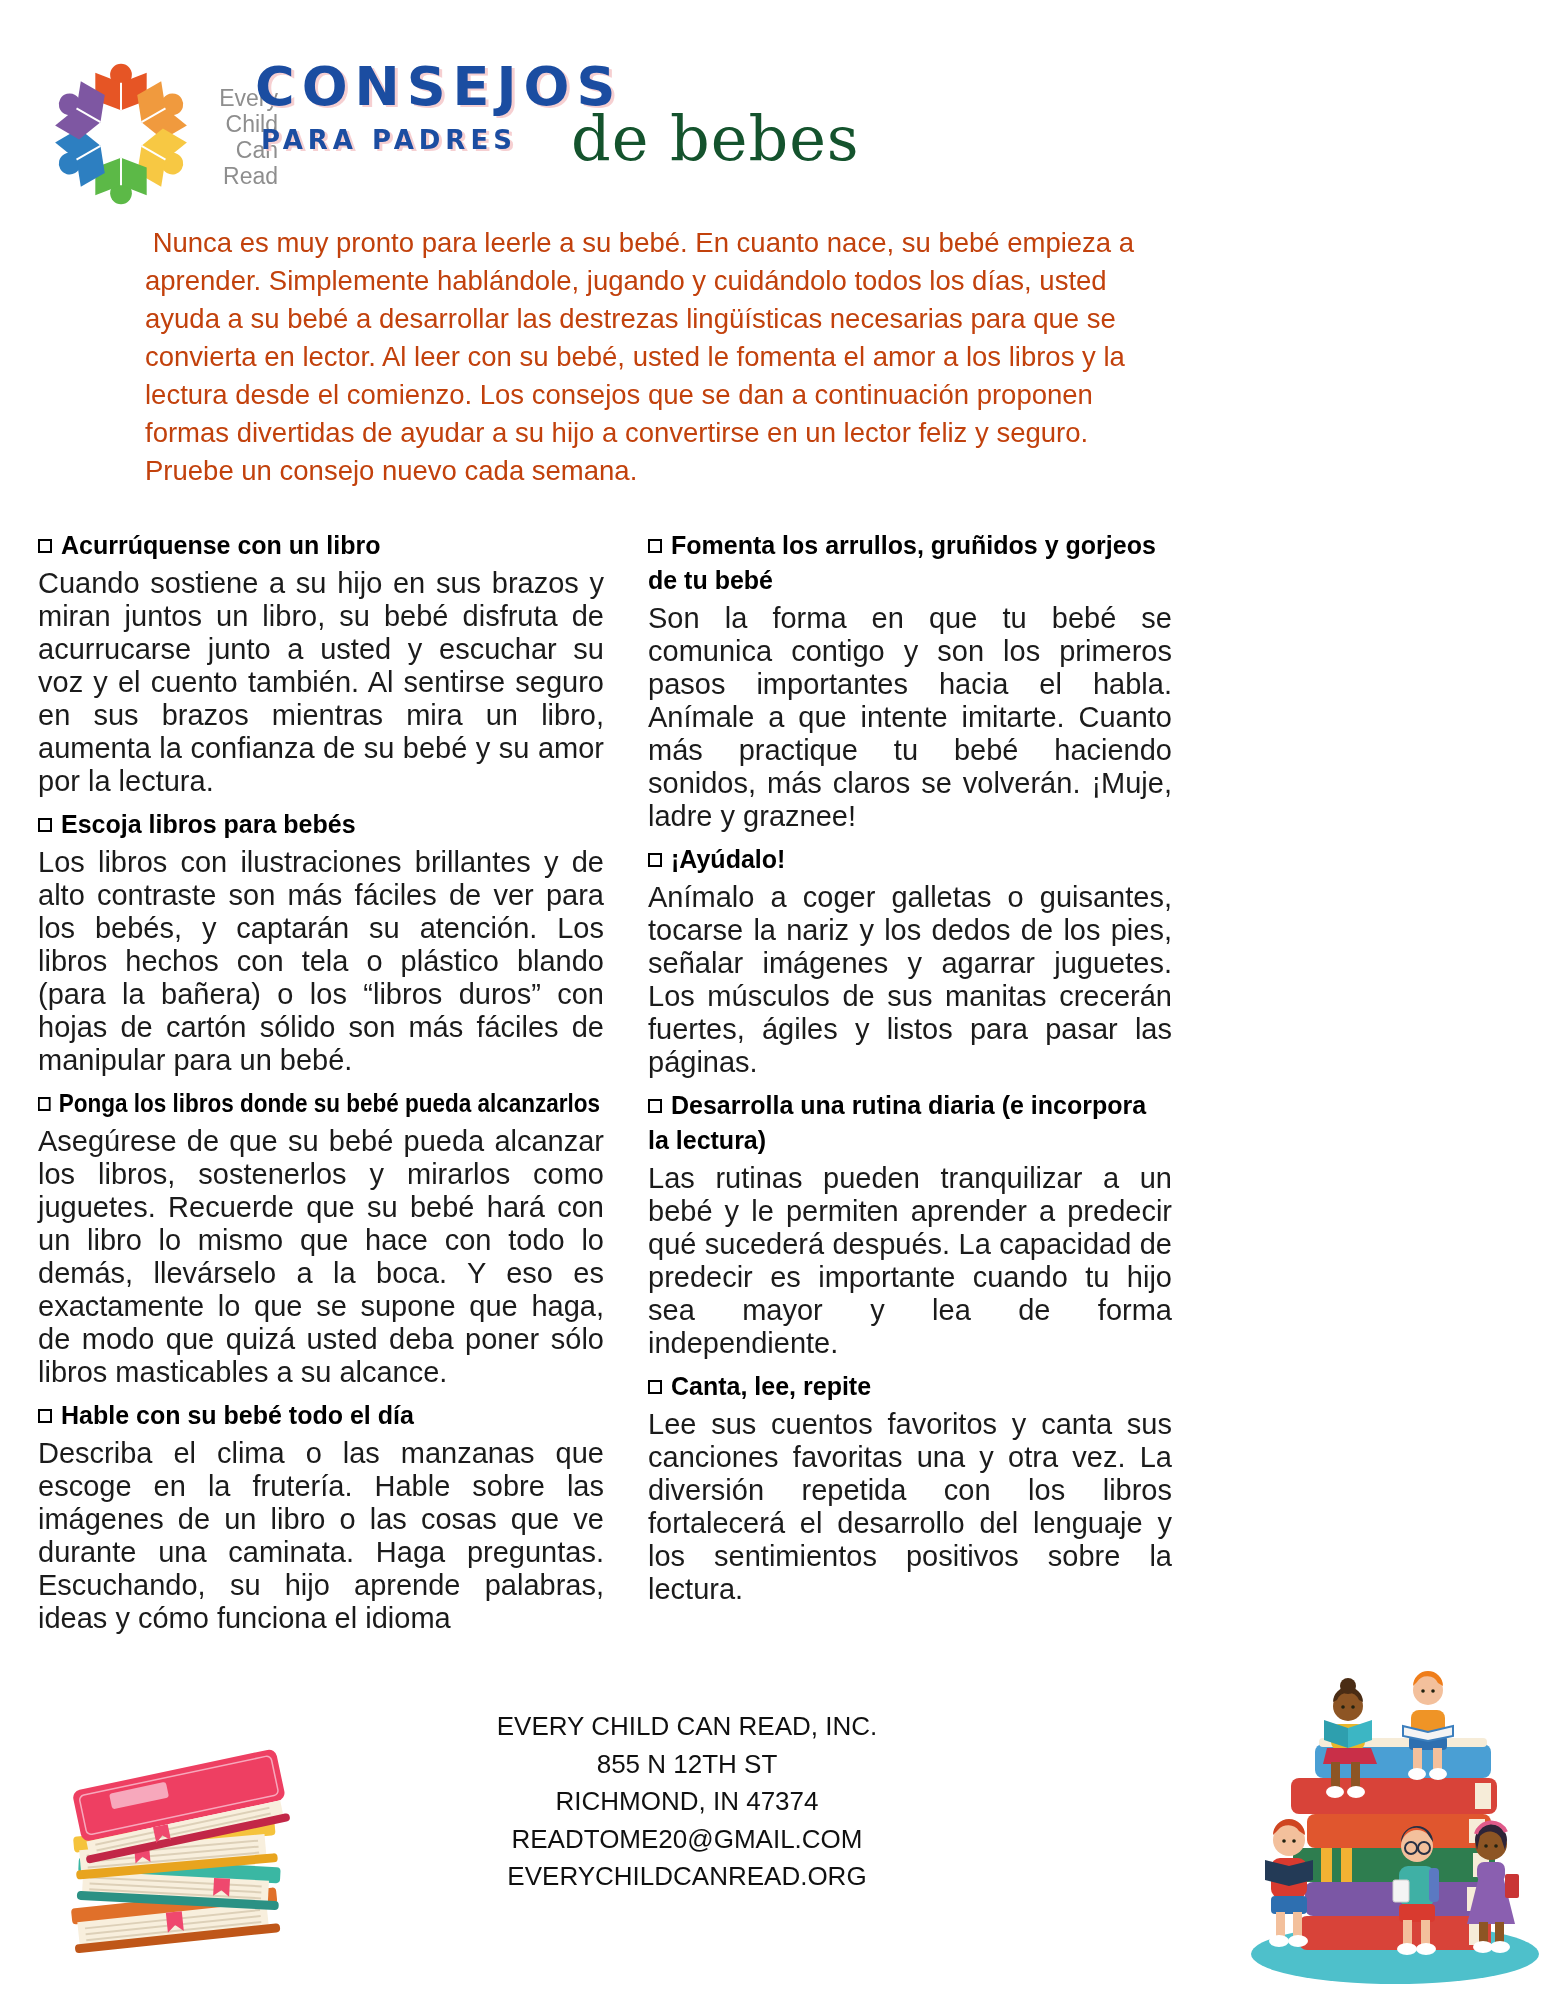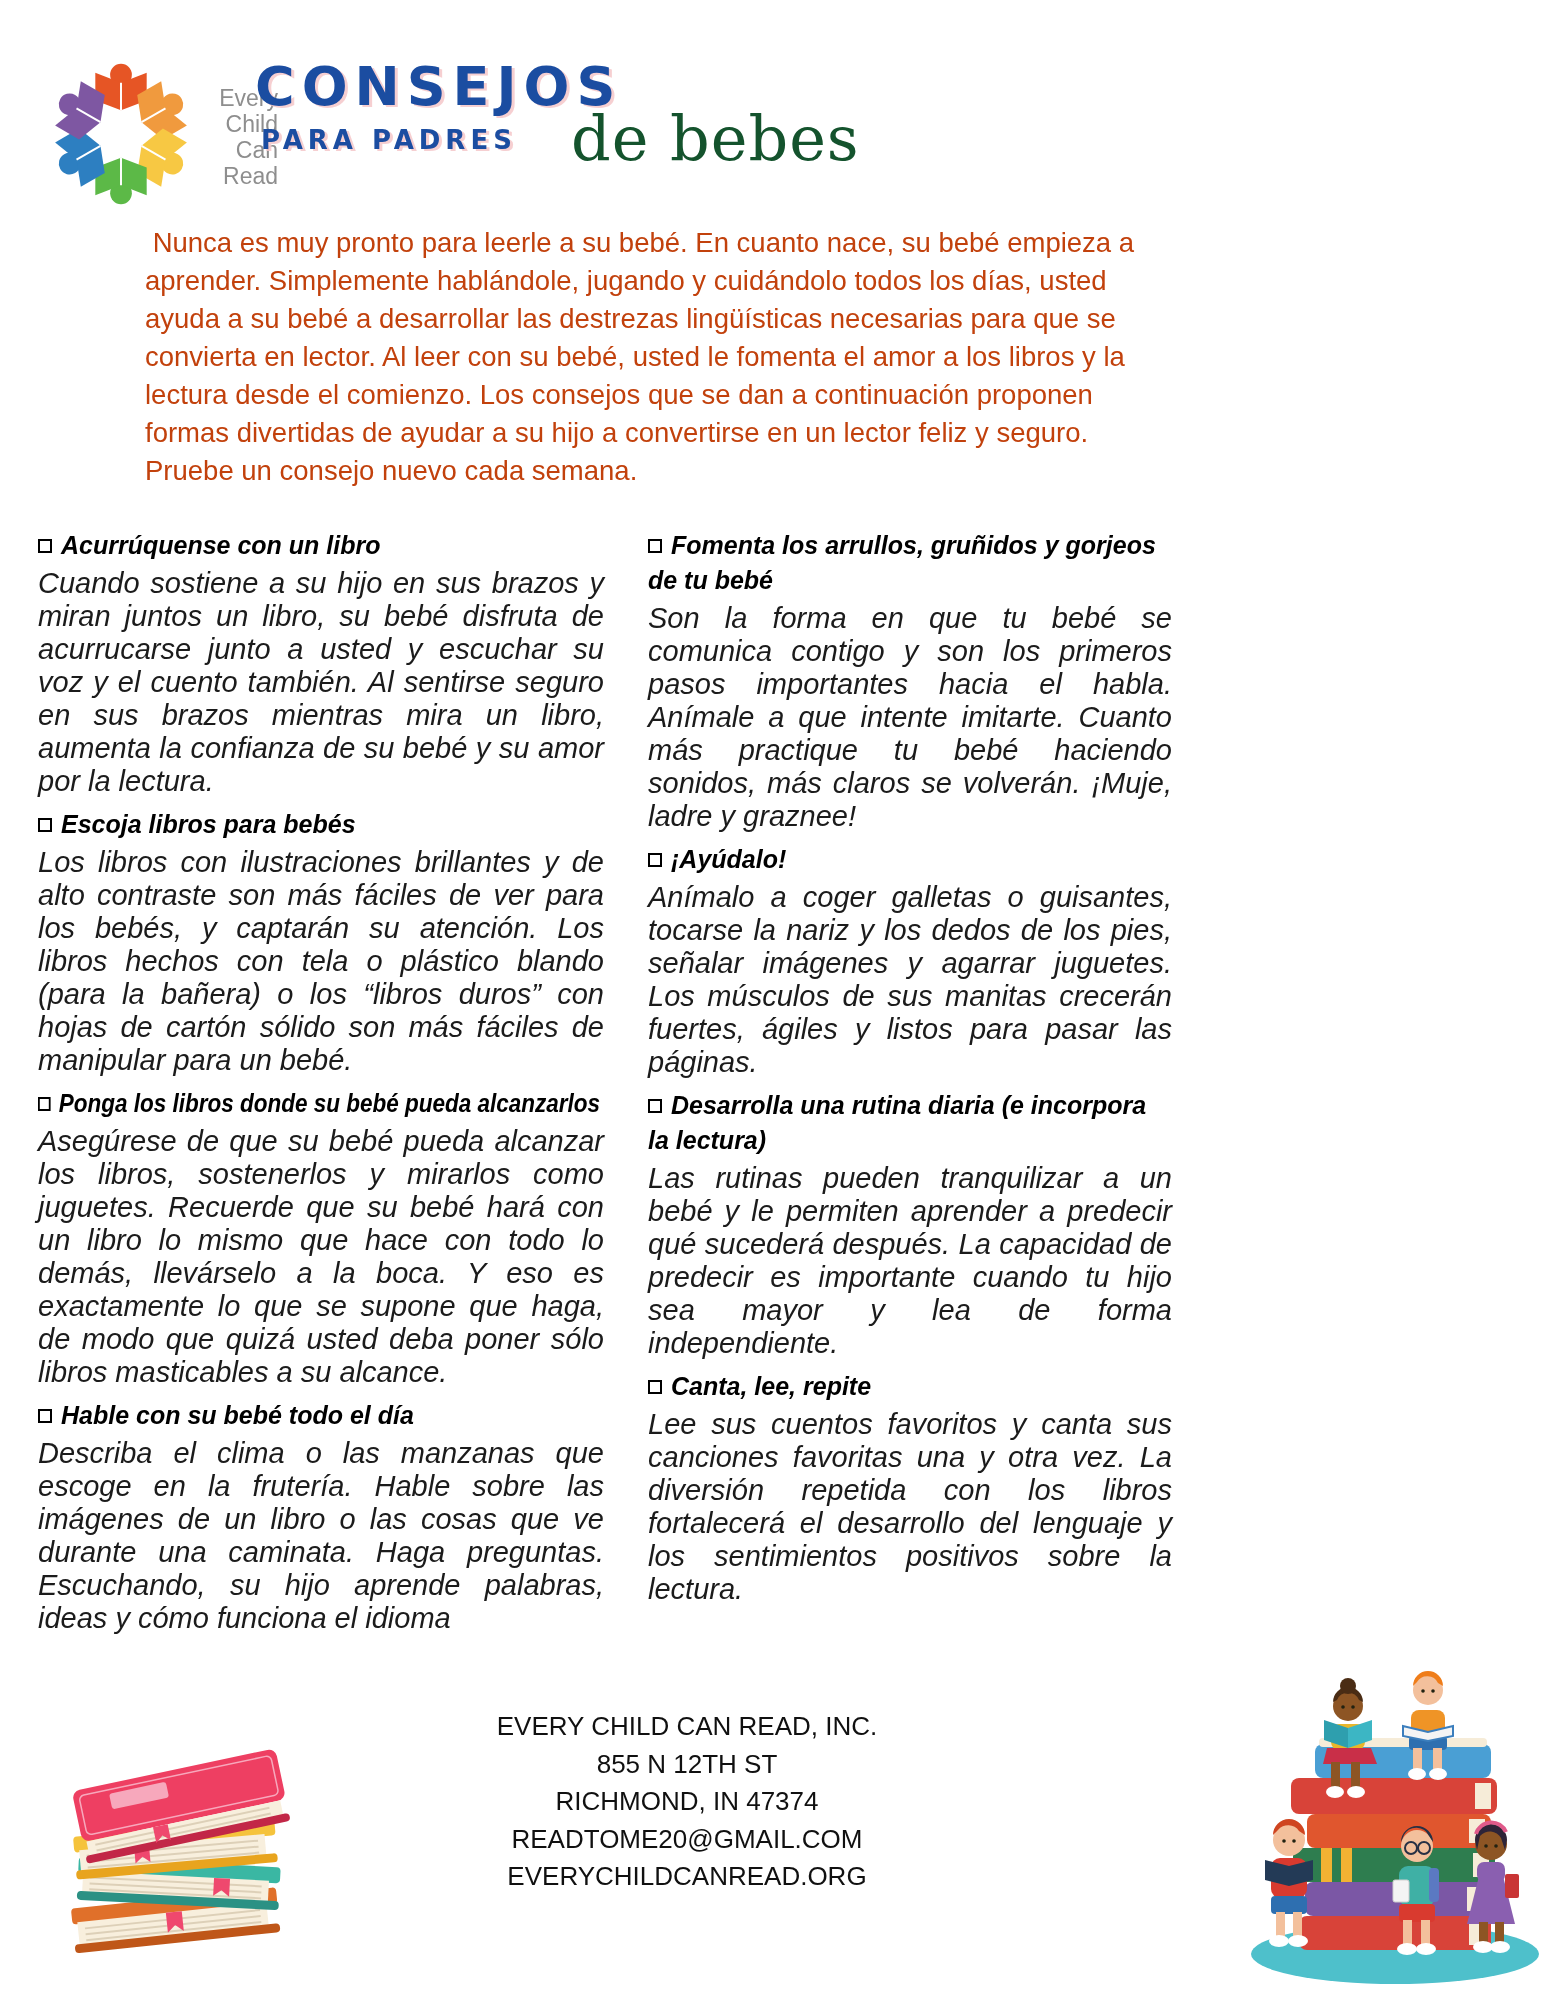--- a/index.html
+++ b/index.html
@@ -19,21 +19,21 @@
            text-shadow:3px 2px 0 rgba(244,199,201,.85);}
   .title-3{position:absolute;left:316px;top:44px;font-family:"DejaVu Serif",serif;font-weight:400;
            font-size:62px;color:#14532d;letter-spacing:1px;white-space:nowrap;}
 
   
   .intro{position:absolute;left:145px;top:224px;width:1005px;margin:0;
          font-size:27.5px;line-height:38px;color:#c2410c;white-space:pre-wrap;}
 
   
   .columns{position:absolute;top:528px;left:38px;width:1134px;display:flex;}
-  .col{box-sizing:border-box;font-style:italic;}
+  .col{box-sizing:border-box;}
   .col-left{width:566px;margin-right:44px;}
   .col-right{width:524px;}
   .tip-h{font-size:25px;font-weight:800;line-height:35px;color:#000;margin:8px 0 4px 0;
          font-family:"Liberation Sans",sans-serif;}
   .tip-h.first{margin-top:0;}
   .tip-h.cond{white-space:nowrap;transform:scaleX(0.9);transform-origin:0 50%;}
   .cb{display:inline-block;width:14px;height:14px;border:2.5px solid #000;margin-right:9px;
       vertical-align:1px;box-sizing:border-box;}
   .tip-b{font-size:29px;line-height:33px;text-align:justify;margin:0 0 9px 0;color:#1b1b1b;}
 

